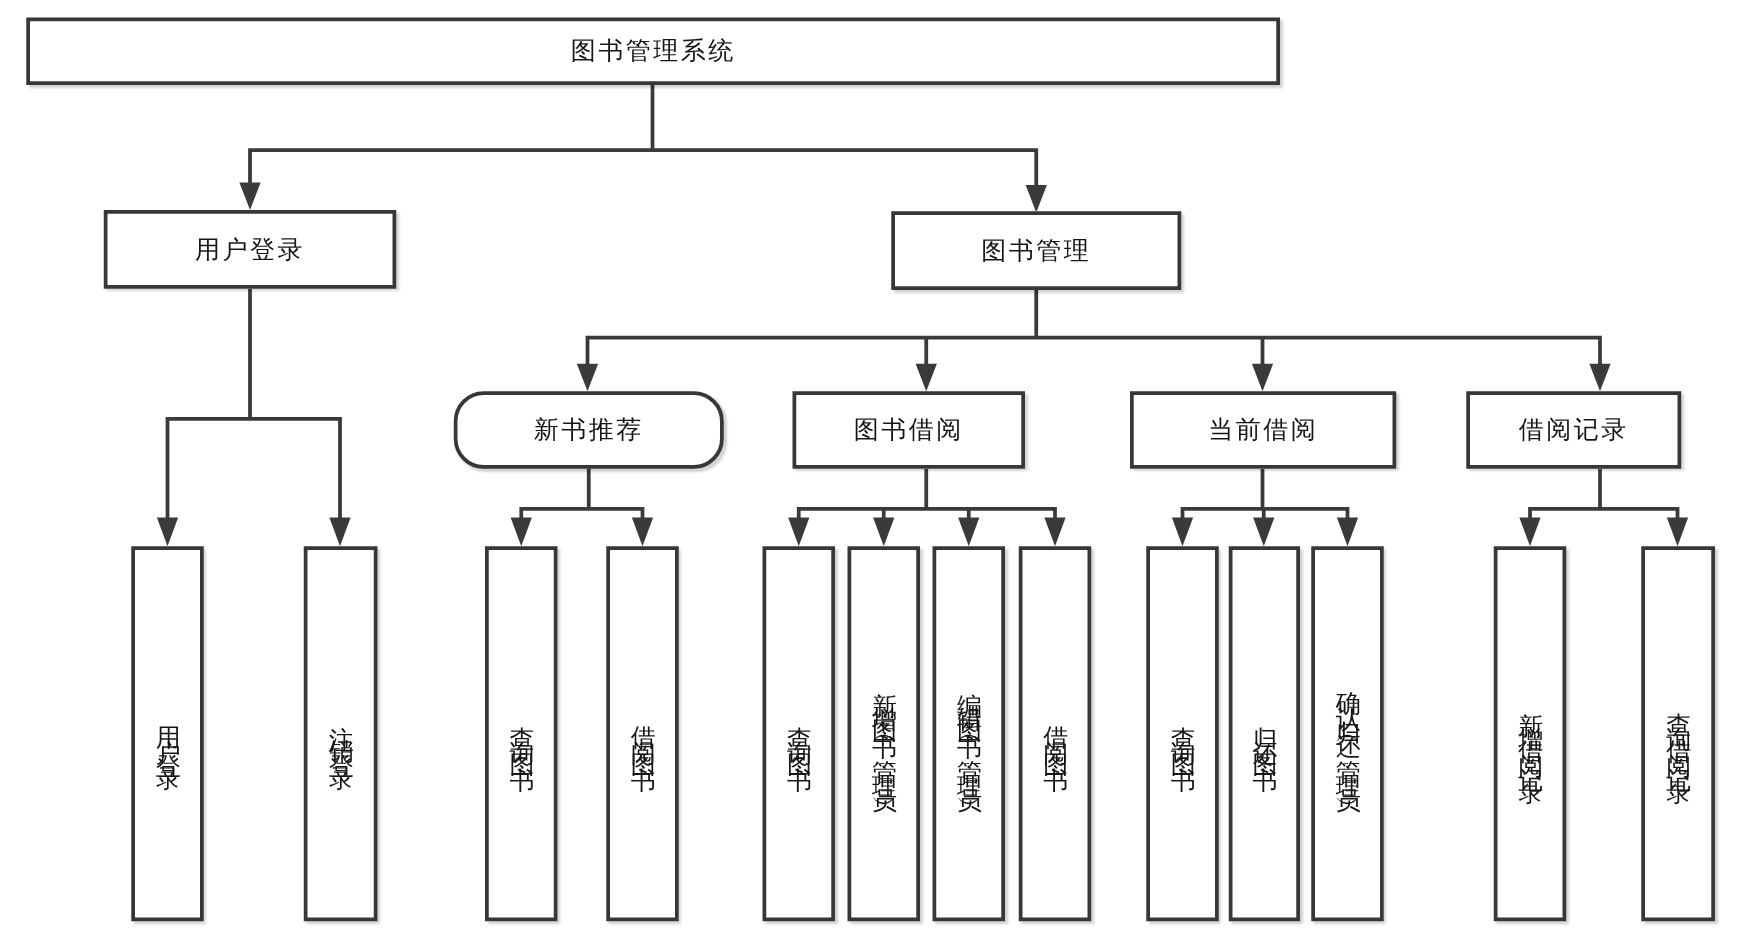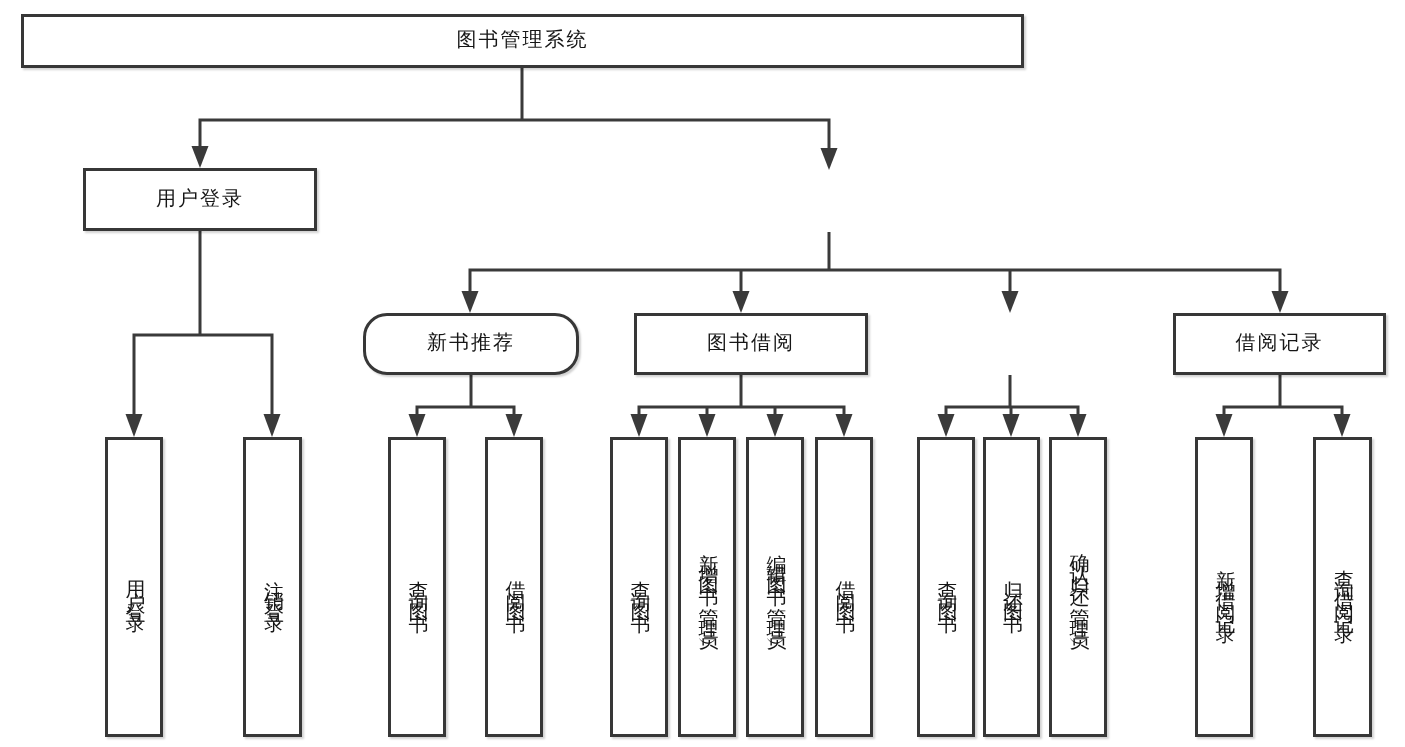--- a/index.html
+++ b/index.html
@@ -1,18 +1,18 @@
 <!DOCTYPE html>
 <html><head>
 <meta charset="utf-8">
 <style>
   html,body{margin:0;padding:0;background:#ffffff;}
   .stage{
     position:relative;width:1405px;height:747px;background:#ffffff;
-    font-family:Liberation Mono, monospace;color:#161616;overflow:hidden;
+    font-family:Liberation Serif, serif;color:#161616;overflow:hidden;
   }
   .connectors{position:absolute;left:0;top:0;z-index:1;}
   .node{
     position:absolute;box-sizing:border-box;background:#ffffff;
     border:3px solid #373737;display:flex;align-items:center;justify-content:center;
     z-index:2;box-shadow:2px 2px 2px rgba(0,0,0,0.18);
   }
   .node .hl{
     font-size:20px;letter-spacing:2px;white-space:nowrap;line-height:1;
   }
@@ -77,28 +77,34 @@
     </g>
   </svg>
 
   <div class="node" style="left:21px;top:14px;width:1003px;height:54px;">
     <span class="hl">图书管理系统</span>
   </div>
 
   <div class="node" style="left:83px;top:168px;width:234px;height:63px;">
     <span class="hl">用户登录</span>
   </div>
+  <div class="node" style="left:713px;top:169px;width:232px;height:63px;">
+    <span class="hl">图书管理</span>
+  </div>
 
   <div class="node" style="left:363px;top:313px;width:216px;height:62px;border-radius:24px;">
     <span class="hl">新书推荐</span>
   </div>
-  <div class="node" style="left:634px;top:313px;width:234px;height:62px;">
+  <div class="node" style="left:634px;top:313px;width:186px;height:62px;">
     <span class="hl">图书借阅</span>
   </div>
-  <div class="node" style="left:1173px;top:313px;width:213px;height:62px;">
+  <div class="node" style="left:904px;top:313px;width:213px;height:62px;">
+    <span class="hl">当前借阅</span>
+  </div>
+  <div class="node" style="left:1173px;top:313px;width:172px;height:62px;">
     <span class="hl">借阅记录</span>
   </div>
 
   <div class="node" style="left:105px;top:437px;width:58px;height:300px;">
     <span class="vl">用户登录</span>
   </div>
   <div class="node" style="left:243px;top:437px;width:59px;height:300px;">
     <span class="vl">注销登录</span>
   </div>
 

